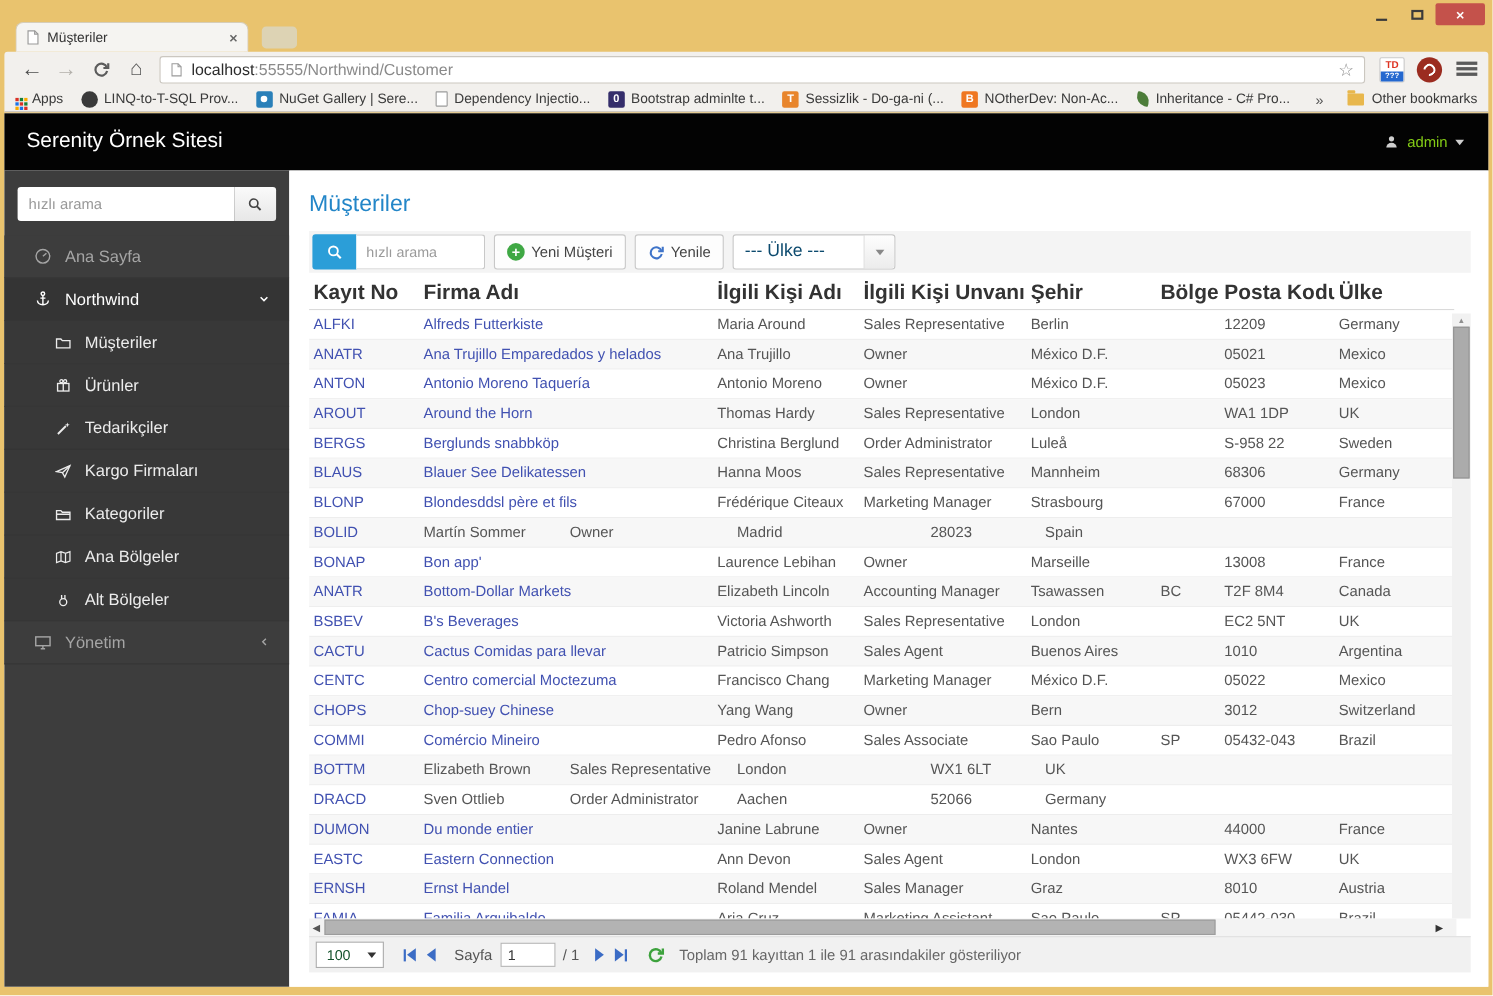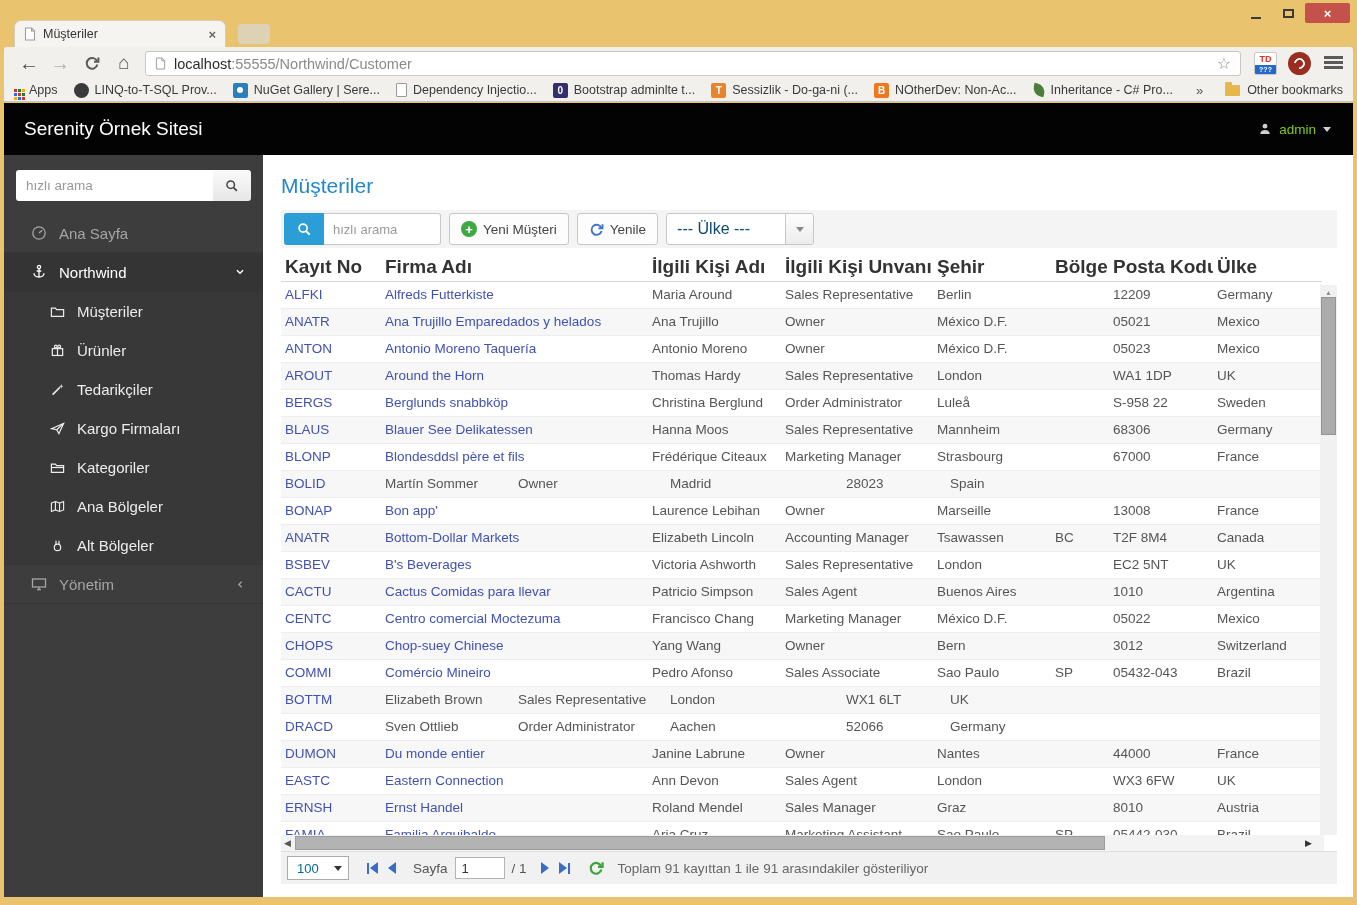--- a/index.html
+++ b/index.html
@@ -122,21 +122,21 @@
   .vs-thumb { position:absolute; top:12px; left:1px; width:15px; height:138px; background:#ababab; border:1px solid #939393; }
 
   .hscroll { position:absolute; left:18px; top:680px; width:1043px; height:16px; background:#f3f3f3; }
   .hs-left { position:absolute; left:3px; top:3px; color:#555; font-size:9px; }
   .hs-thumb { position:absolute; left:14px; top:1px; width:810px; height:14px; background:#b3b3b3; border:1px solid #9c9c9c; }
   .hs-right { position:absolute; left:1024px; top:3px; color:#333; font-size:9px; }
 
   .pager { position:absolute; top:696px; left:18px; right:16px; height:33px; background:#f1f1f1; border-top:1px solid #e0e0e0;
            display:flex; align-items:center; font-size:13.5px; color:#555; }
   .ps-select { width:62px; height:24px; background:#fff; border:1px solid #ababab; margin-left:6px; display:flex;
-               align-items:center; font-size:13px; color:#0369a1; padding:0 6px 0 9px; }
+               align-items:center; font-size:13px; color:#14532d; padding:0 6px 0 9px; }
   .ps-select .tri-down { margin-left:auto; border-top-color:#333; border-left-width:4px; border-right-width:4px; }
   .pg-nav { display:flex; align-items:center; gap:1px; }
   .pbar { width:2px; height:11px; background:#3b6cc5; }
   .tri-l { width:0; height:0; border-top:6px solid transparent; border-bottom:6px solid transparent; border-right:8px solid #3b6cc5; }
   .tri-r { width:0; height:0; border-top:6px solid transparent; border-bottom:6px solid transparent; border-left:8px solid #3b6cc5; }
   .pg-label { margin-left:17px; }
   .pg-input { width:50px; height:22px; border:1px solid #b5b5b5; margin-left:7px; padding-left:6px; font-size:13px; color:#333; outline:none; font-family:inherit; }
   .pg-total { margin-left:7px; }
   .m14 { margin-left:14px; } .m10 { margin-left:10px; } .m18 { margin-left:18px; }
   .pg-summary { margin-left:14px; color:#666; }

